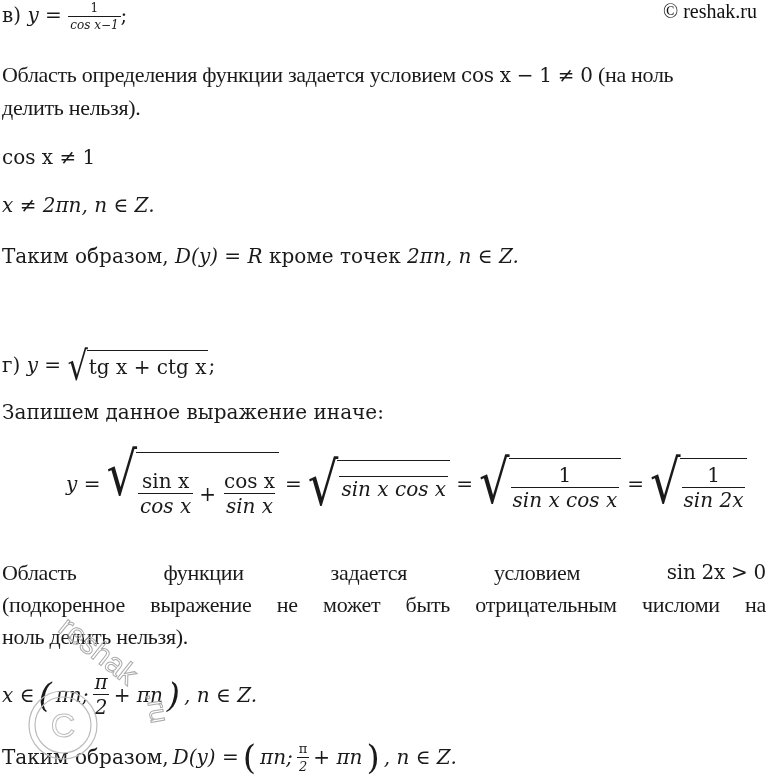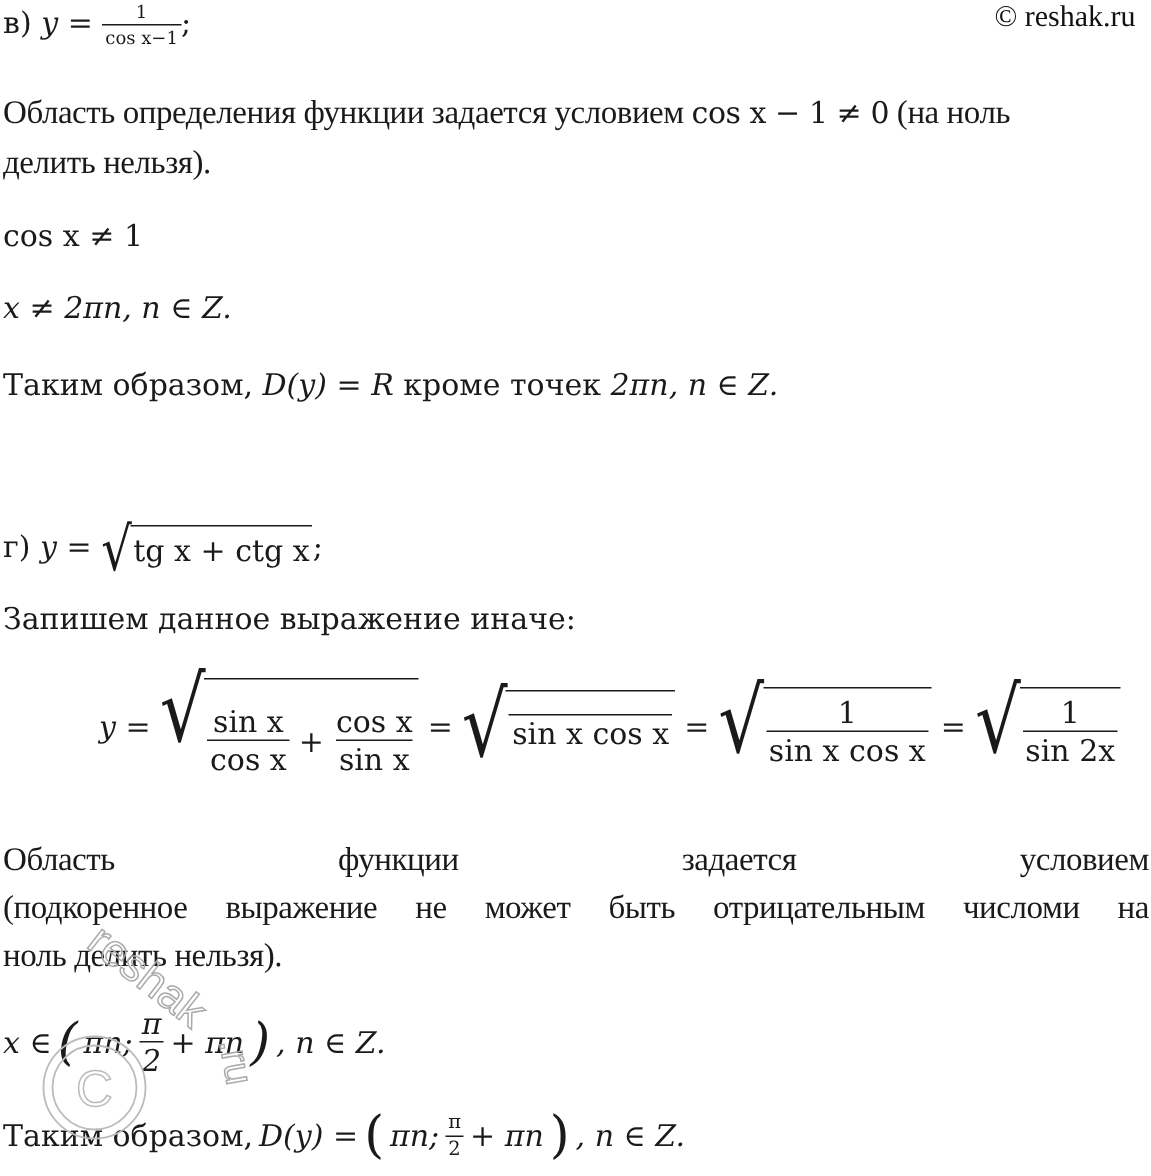--- a/index.html
+++ b/index.html
@@ -5,21 +5,21 @@
   html, body { margin:0; padding:0; background:#ffffff; }
   body { width:767px; height:784px; position:relative; overflow:hidden;
          font-family:"DejaVu Serif", "Liberation Serif", serif; color:#1a1a1a; }
   .abs { position:absolute; white-space:nowrap; }
   .txt { font-size:20px; }
   .cond { font-family:"Liberation Serif", serif; font-size:22px; letter-spacing:-0.3px; }
   .m { font-family:"DejaVu Serif", serif; }
   .i { font-style:italic; }
   .frac { display:inline-flex; flex-direction:column; align-items:center; vertical-align:middle; line-height:1; }
   .frac .num { padding:0 2px 2px; }
-  .frac .den { border-top:1.5px solid #1a1a1a; padding:2px 2px 0; }
+  .frac .den { border-top:1.5px solid #1a1a1a; padding:2px 2px 0;font-style:italic; }
   .sqrt { display:inline-flex; align-items:stretch; vertical-align:middle; }
   .sqrt .rad { font-size:1.6em; line-height:1; transform:scaleY(1.25); margin-right:-1px; }
   .sqrt .body { border-top:1.5px solid #1a1a1a; padding:0 2px; display:inline-flex; align-items:center; }
   .paren-big { font-size:34px; line-height:1; vertical-align:middle; font-weight:200; }
   .justify { display:flex; justify-content:space-between; width:764px; }
   .copyright { font-family:"Liberation Serif", serif; font-size:20px; color:#111; }
   .wm { position:absolute; left:8px; top:605px; width:170px; height:170px; pointer-events:none; }
 </style>
 </head>
 <body>
@@ -110,20 +110,21 @@
         </span>
     </span>
   </span>
 </div>
 
 <div class="abs cond justify" style="left:2px; top:560px;">
   <span>Область</span>
   <span>функции</span>
   <span>задается</span>
   <span>условием</span>
+  <span class="m" style="font-size:20px;">sin 2x &gt; 0</span>
 </div>
 <div class="abs cond" style="left:2px; top:592px; width:764px; text-align:justify; text-align-last:justify;">(подкоренное выражение не может быть отрицательным числоми на</div>
 <div class="abs cond" style="left:2px; top:624px;">ноль делить нельзя).</div>
 
 <div class="abs txt i" style="left:2px; top:672px; display:flex; align-items:center; gap:4px;">
   <span>x ∈</span>
   <span class="paren-big">(</span>
   <span>πn;</span>
   <span class="frac">
       <span class="num">π</span>

